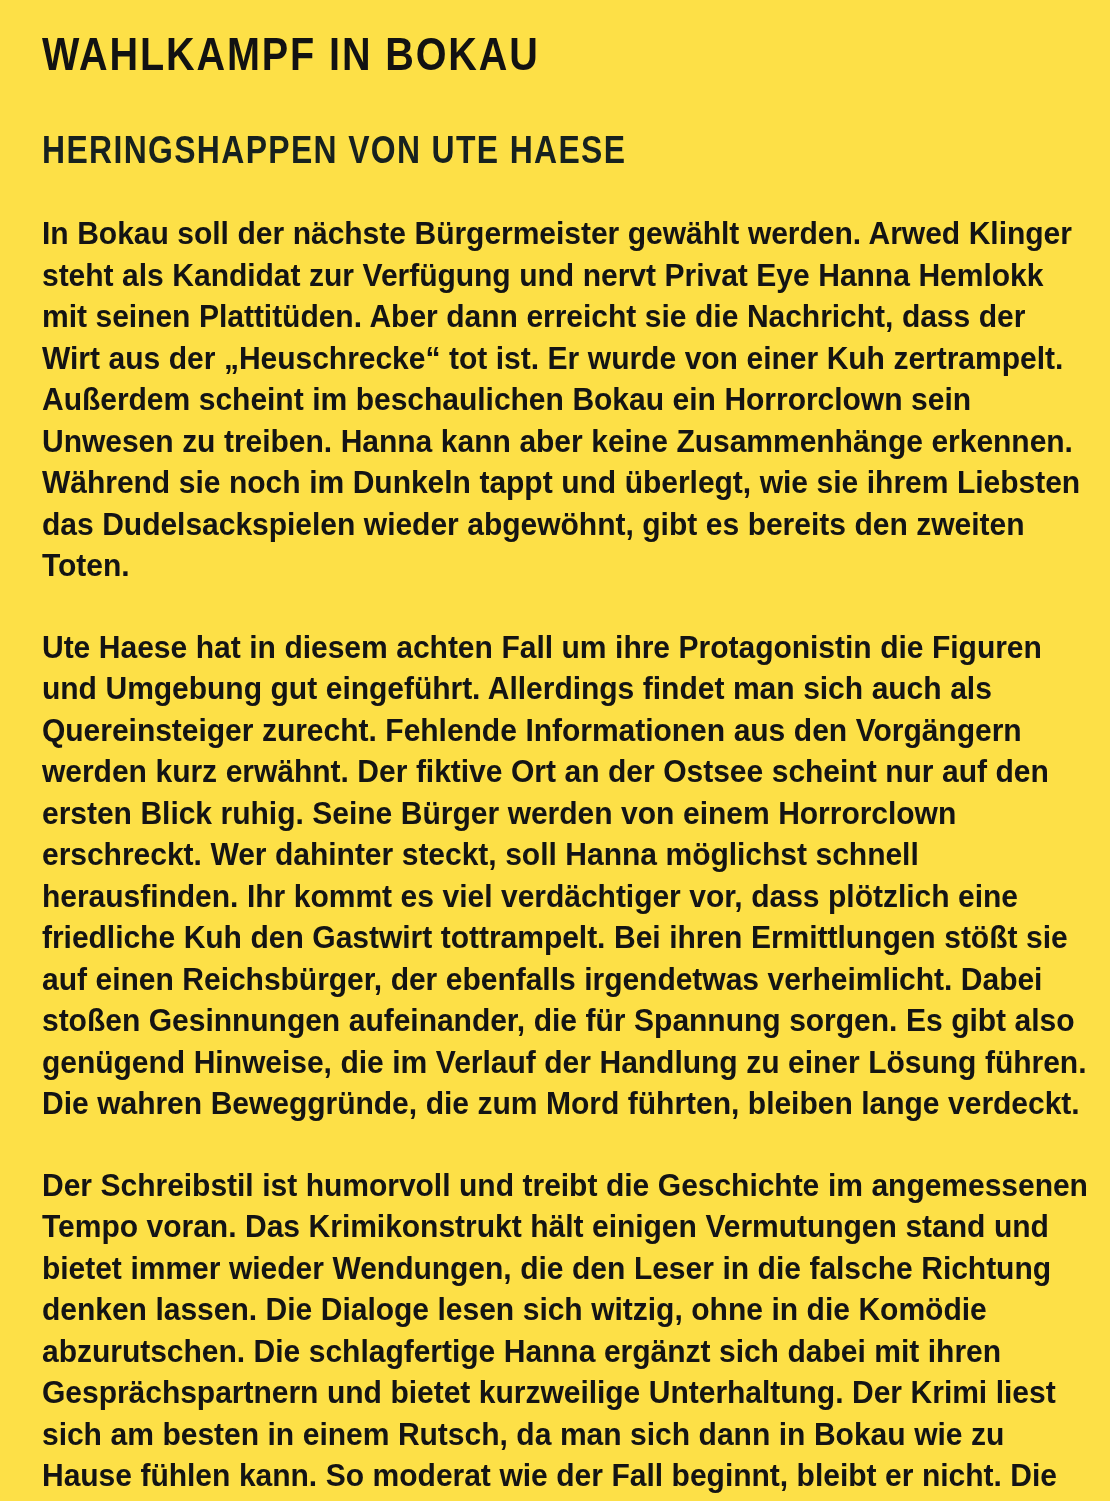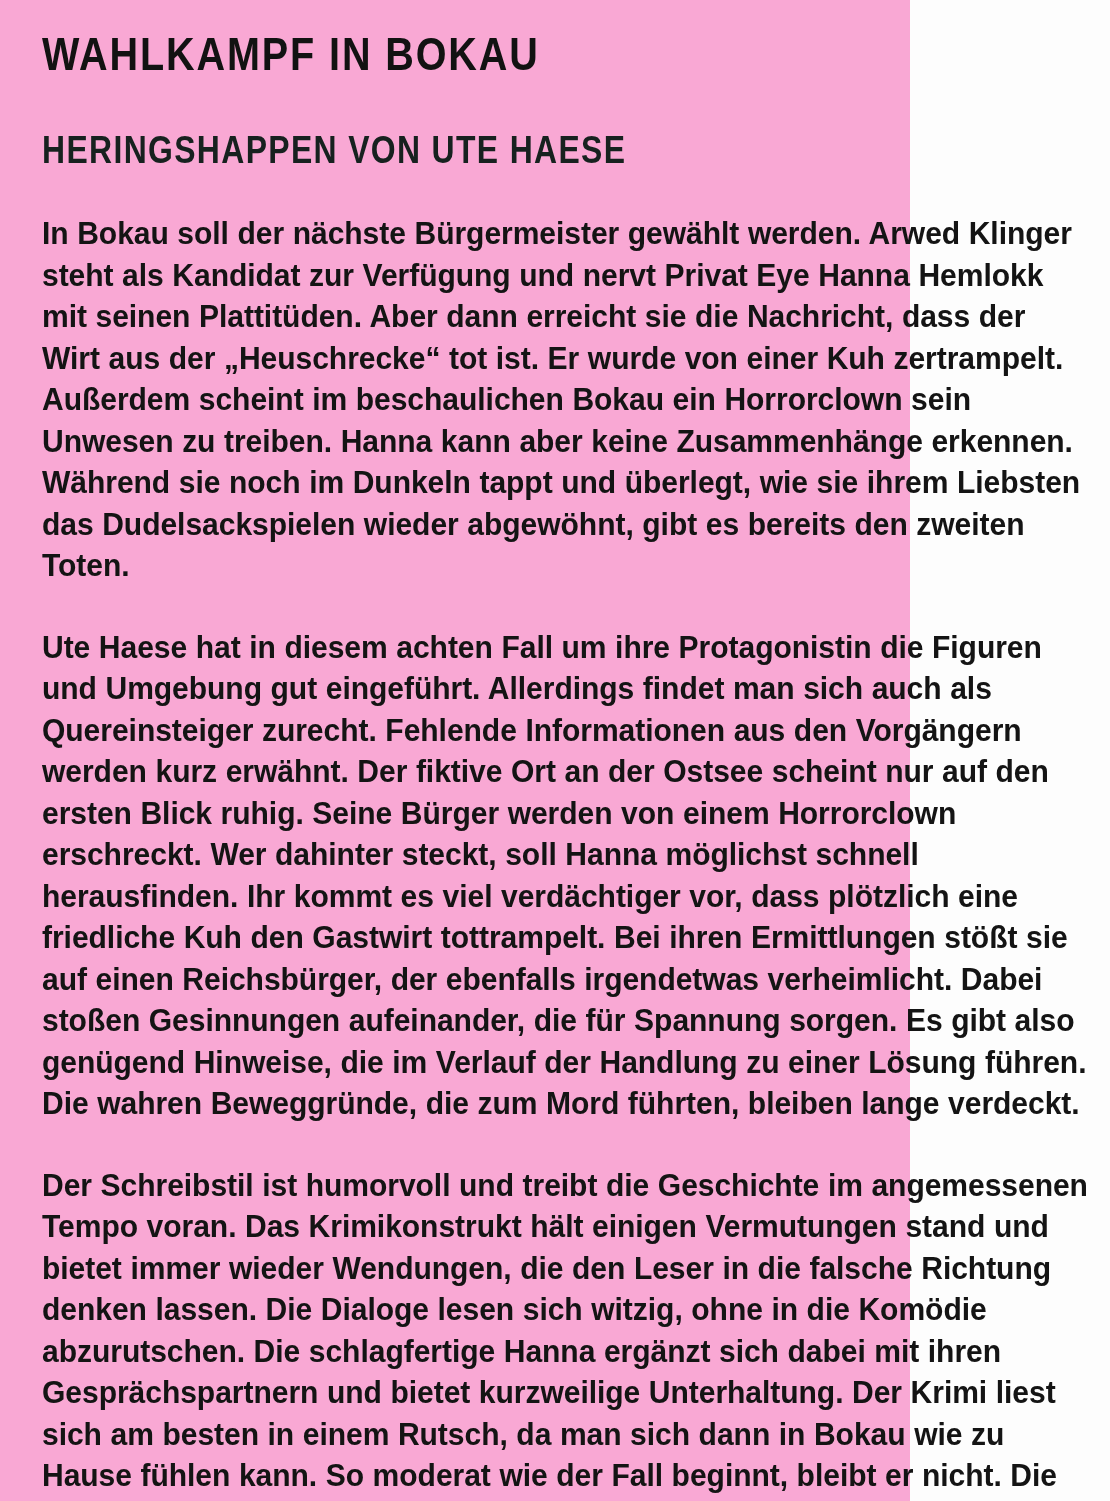--- a/index.html
+++ b/index.html
@@ -11,25 +11,25 @@
     width: 1110px;
     height: 1501px;
     background: #fdfdfd;
     font-family: "Liberation Sans", "DejaVu Sans", sans-serif;
     color: #141414;
     overflow: hidden;
   }
 
   .page {
     position: relative;
-    width: 910px;
+    width: 1110px;
     height: 1501px;
     box-sizing: border-box;
     padding: 0;
-    background: #f9a8d4;
+    background: #fde047;
   }
 
   
   .title-block {
     position: absolute;
     left: 42px;
     top: 28px;
     width: 1030px;
   }
 

